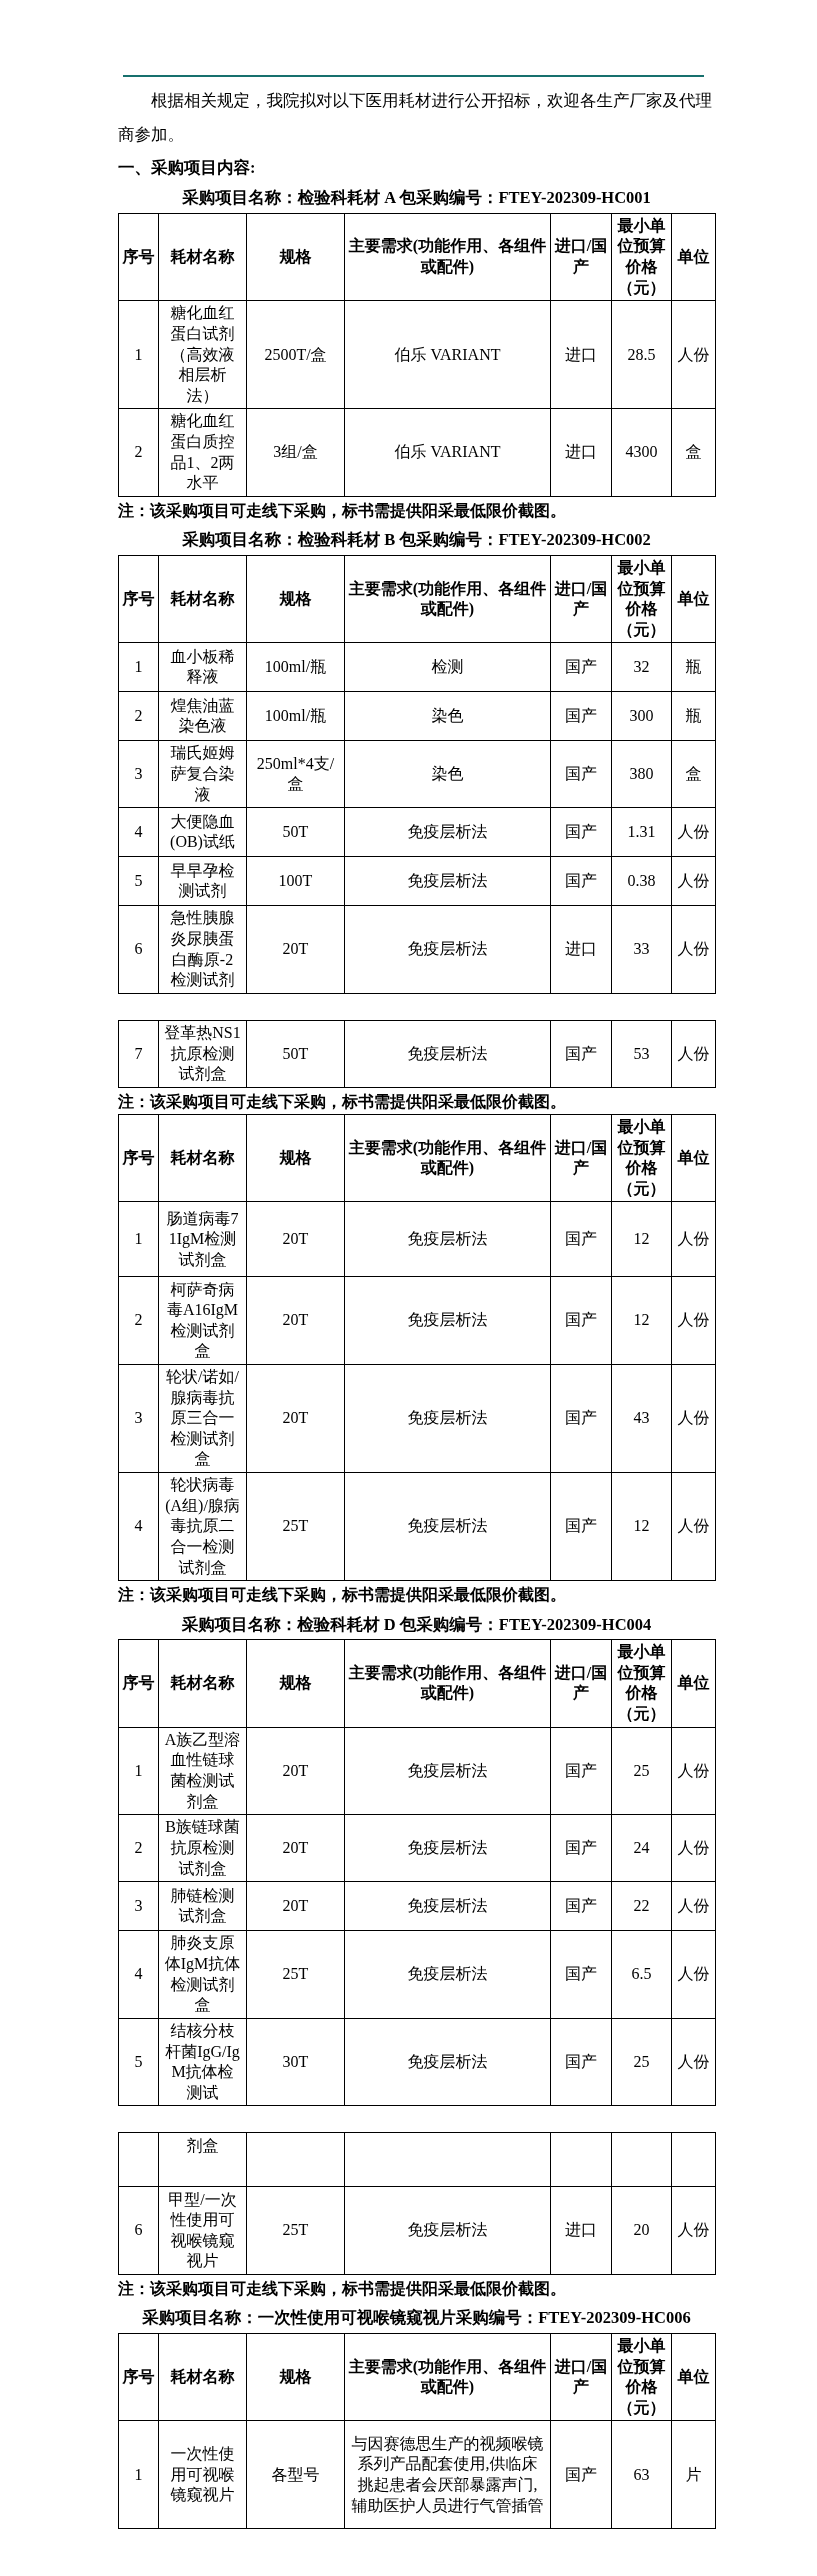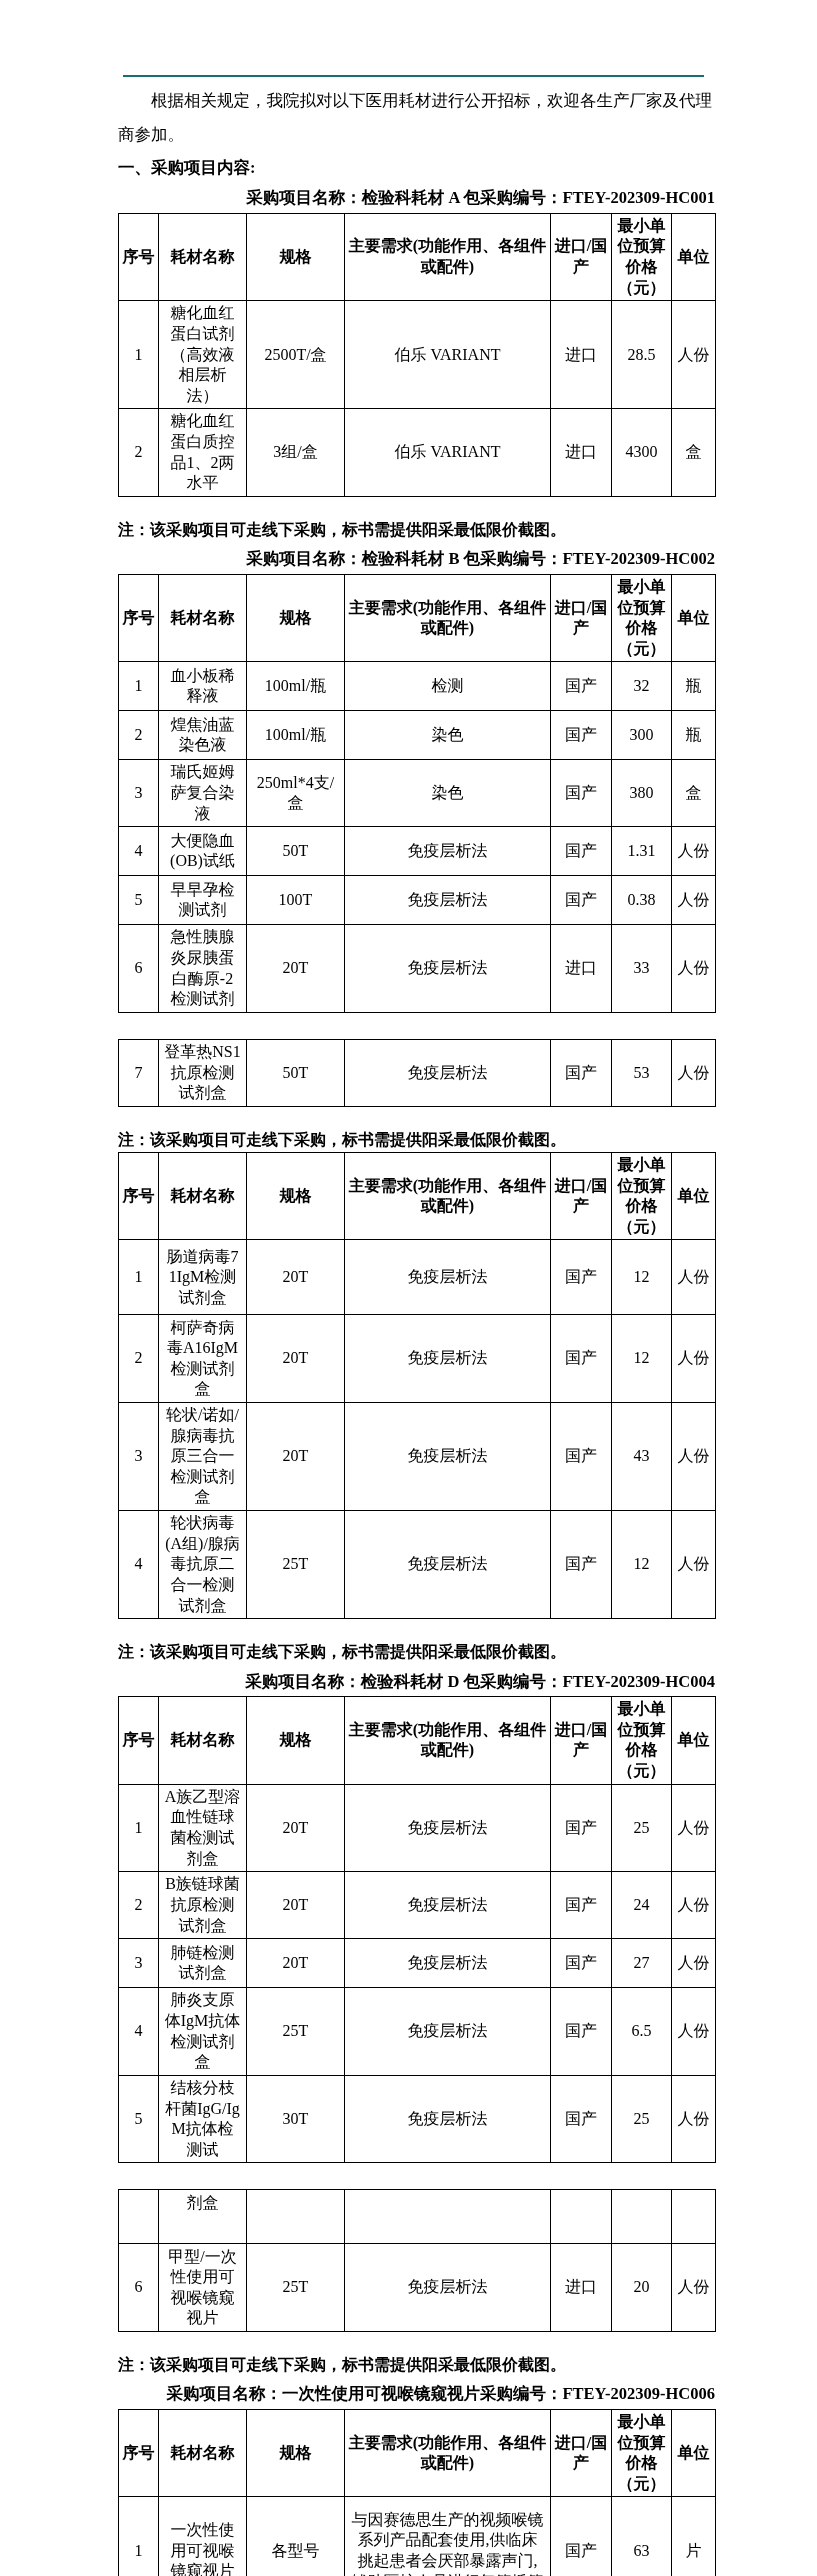--- a/index.html
+++ b/index.html
@@ -6,31 +6,31 @@
   html,body { background:#ffffff; }
   body {
     width:818px; height:3910px; overflow:hidden;
     font-family:"Liberation Serif","DejaVu Serif",serif;
     color:#000;
   }
   .content { width:597px; margin-left:118px; }
   .rule { margin-top:75px; margin-left:4.6px; width:581px; height:1.5px; background:#17706d; }
   .intro { margin-top:7.2px; font-size:16.5px; line-height:34px; text-indent:33px; }
   .sec-heading { margin-top:4.1px; font-size:16.5px; font-weight:bold; line-height:24px; }
-  .pkg-title { display:flex; justify-content:flex-end; align-items:flex-end;
+  .pkg-title { display:flex; justify-content:center; align-items:flex-end;
                font-size:16.5px; font-weight:bold; line-height:20.6px; margin:8.2px 0 4.1px; }
   table { border-collapse:collapse; width:597px; table-layout:fixed; }
   th,td { border:1px solid #000; font-size:16px; line-height:20.6px; text-align:center;
           vertical-align:middle; padding:2.1px 5.2px; word-break:break-all; }
   th { font-weight:bold; padding:2.1px 1px; }
   .pre { white-space:pre-line; }
   .hrow { height:77px; }
   .gap { height:26px; }
   .top td { vertical-align:top; }
-  .note { font-size:16px; font-weight:bold; line-height:23px; margin:21px 0 1px; }
+  .note { font-size:16px; font-weight:bold; line-height:23px; margin:2px 0 1px; }
 </style>
 </head>
 <body>
 
 <div class="content">
 
   <div class="rule"></div>
 
   <p class="intro">根据相关规定，我院拟对以下医用耗材进行公开招标，欢迎各生产厂家及代理商参加。</p>
 
@@ -292,21 +292,21 @@
           <td>国产</td>
           <td>24</td>
           <td>人份</td>
         </tr>
         <tr style="height: 49px;">
           <td>3</td>
           <td>肺链检测试剂盒</td>
           <td>20T</td>
           <td>免疫层析法</td>
           <td>国产</td>
-          <td>27</td>
+          <td>22</td>
           <td>人份</td>
         </tr>
         <tr style="height: 62px;">
           <td>4</td>
           <td>肺炎支原体IgM抗体检测试剂盒</td>
           <td>25T</td>
           <td>免疫层析法</td>
           <td>国产</td>
           <td>6.5</td>
           <td>人份</td>

